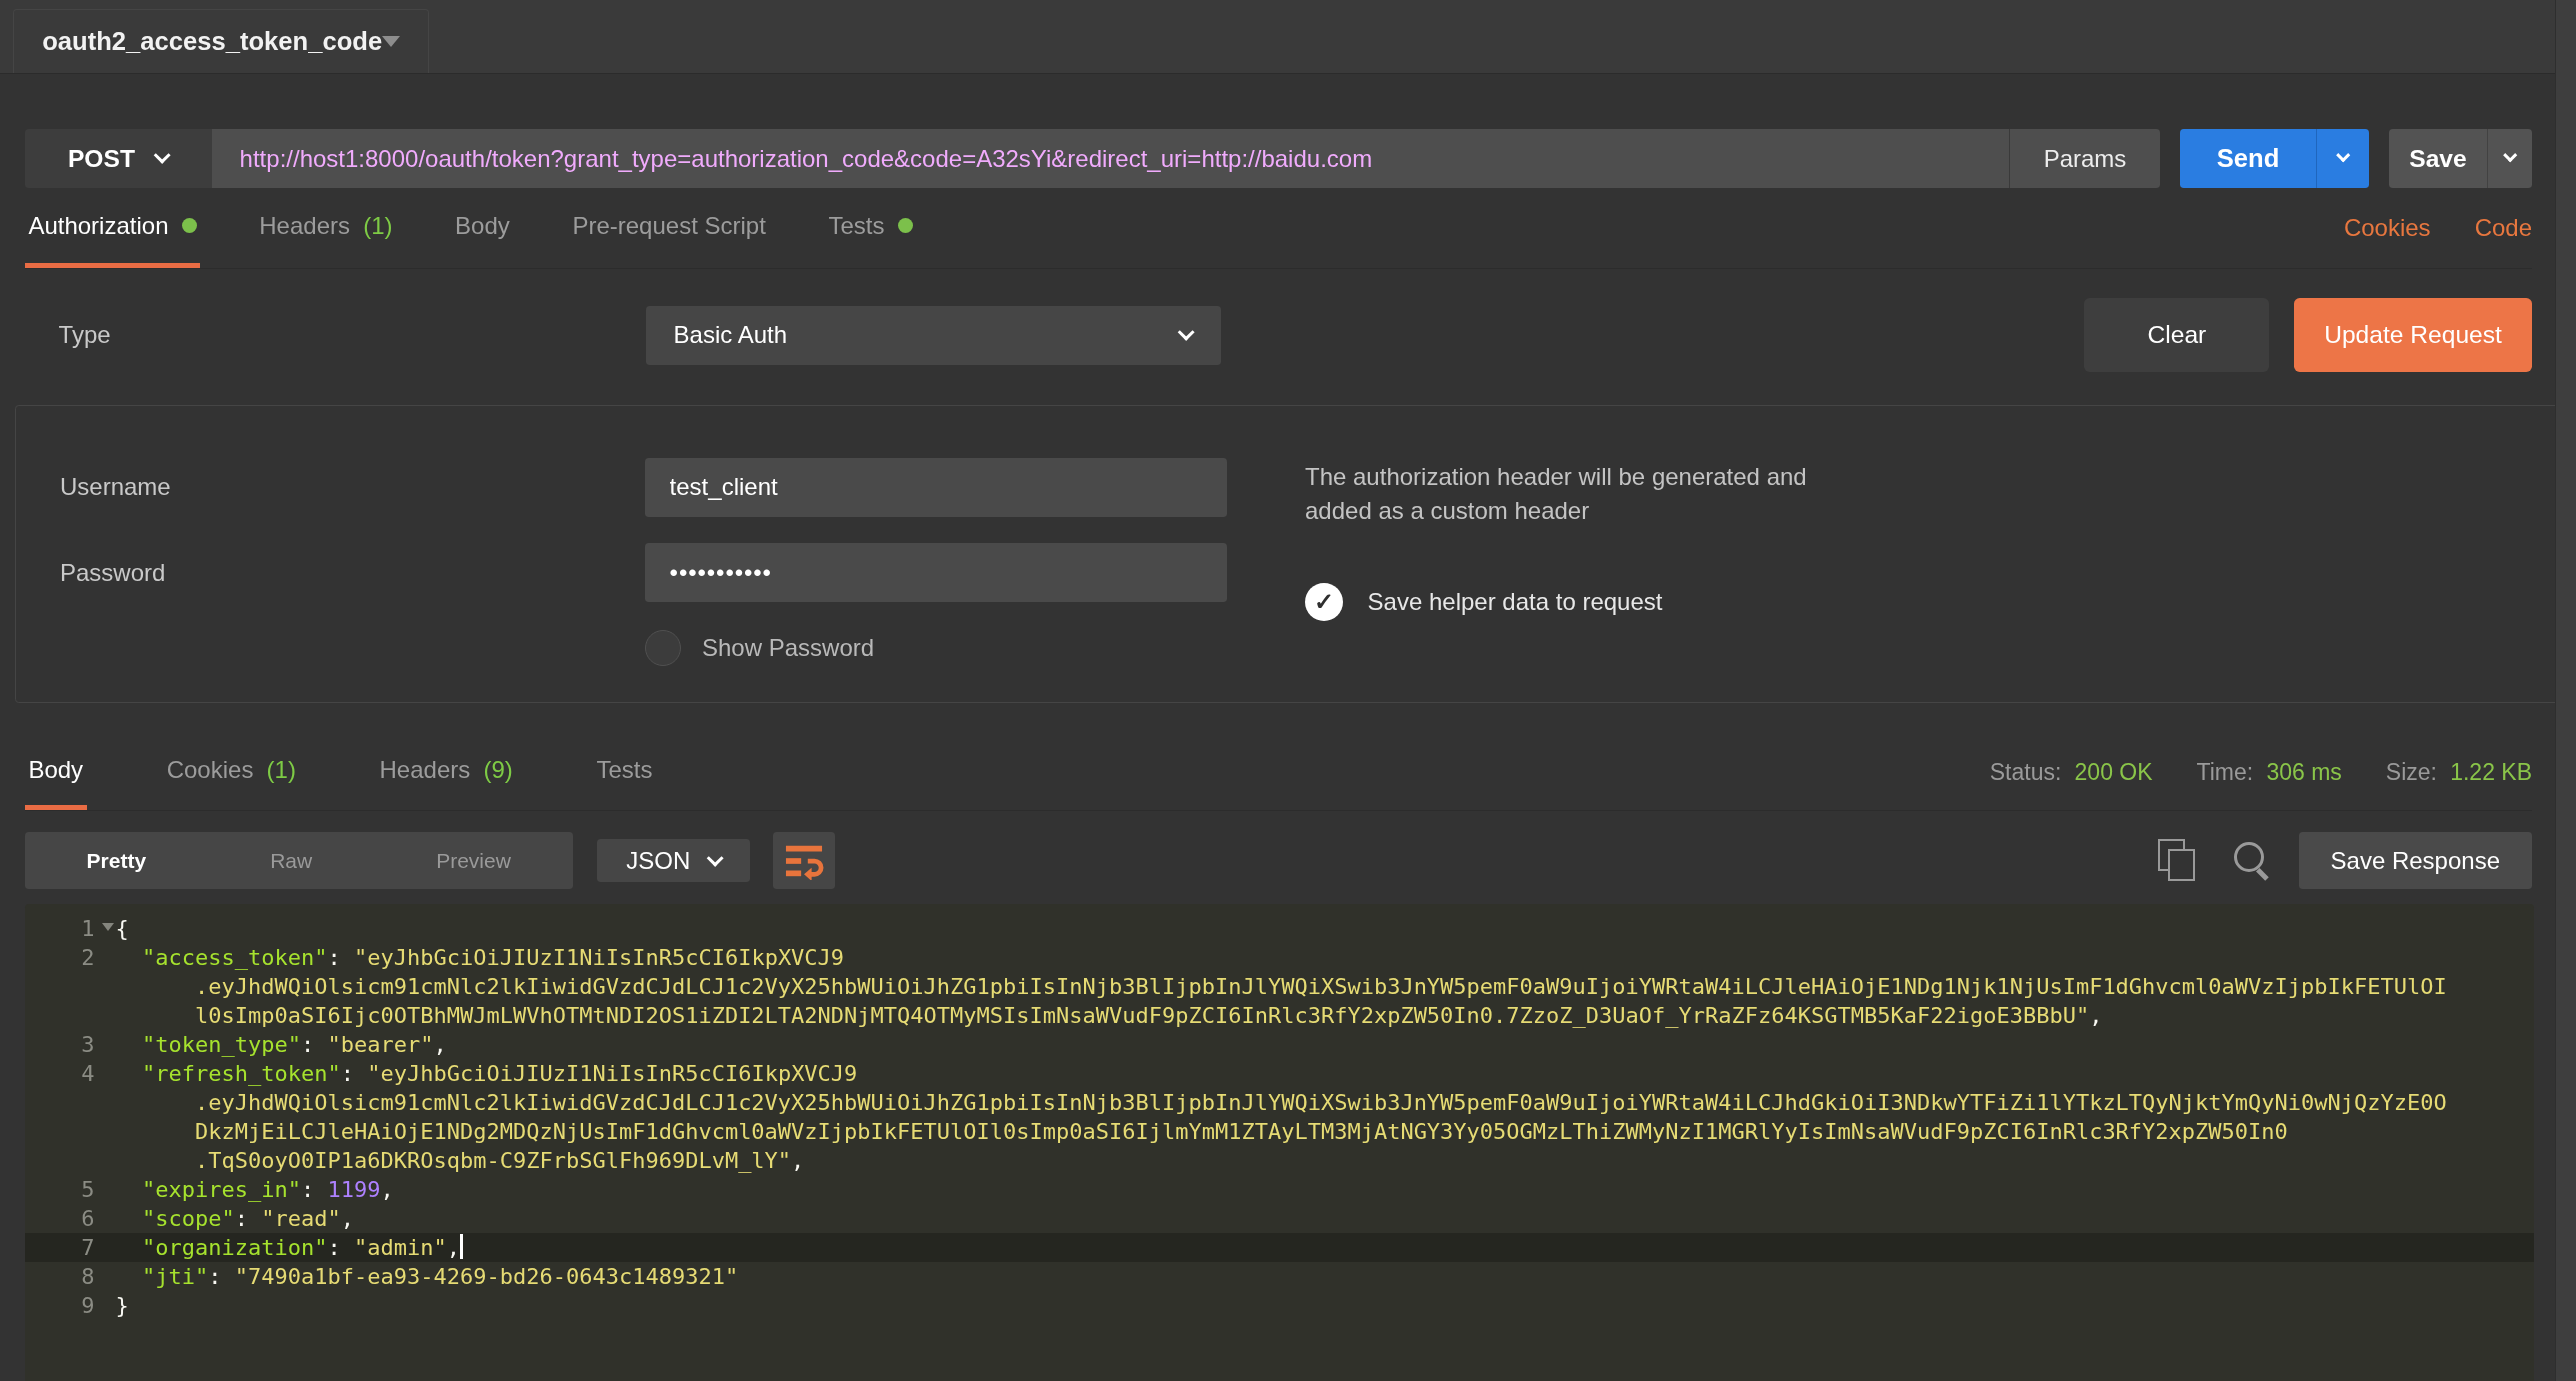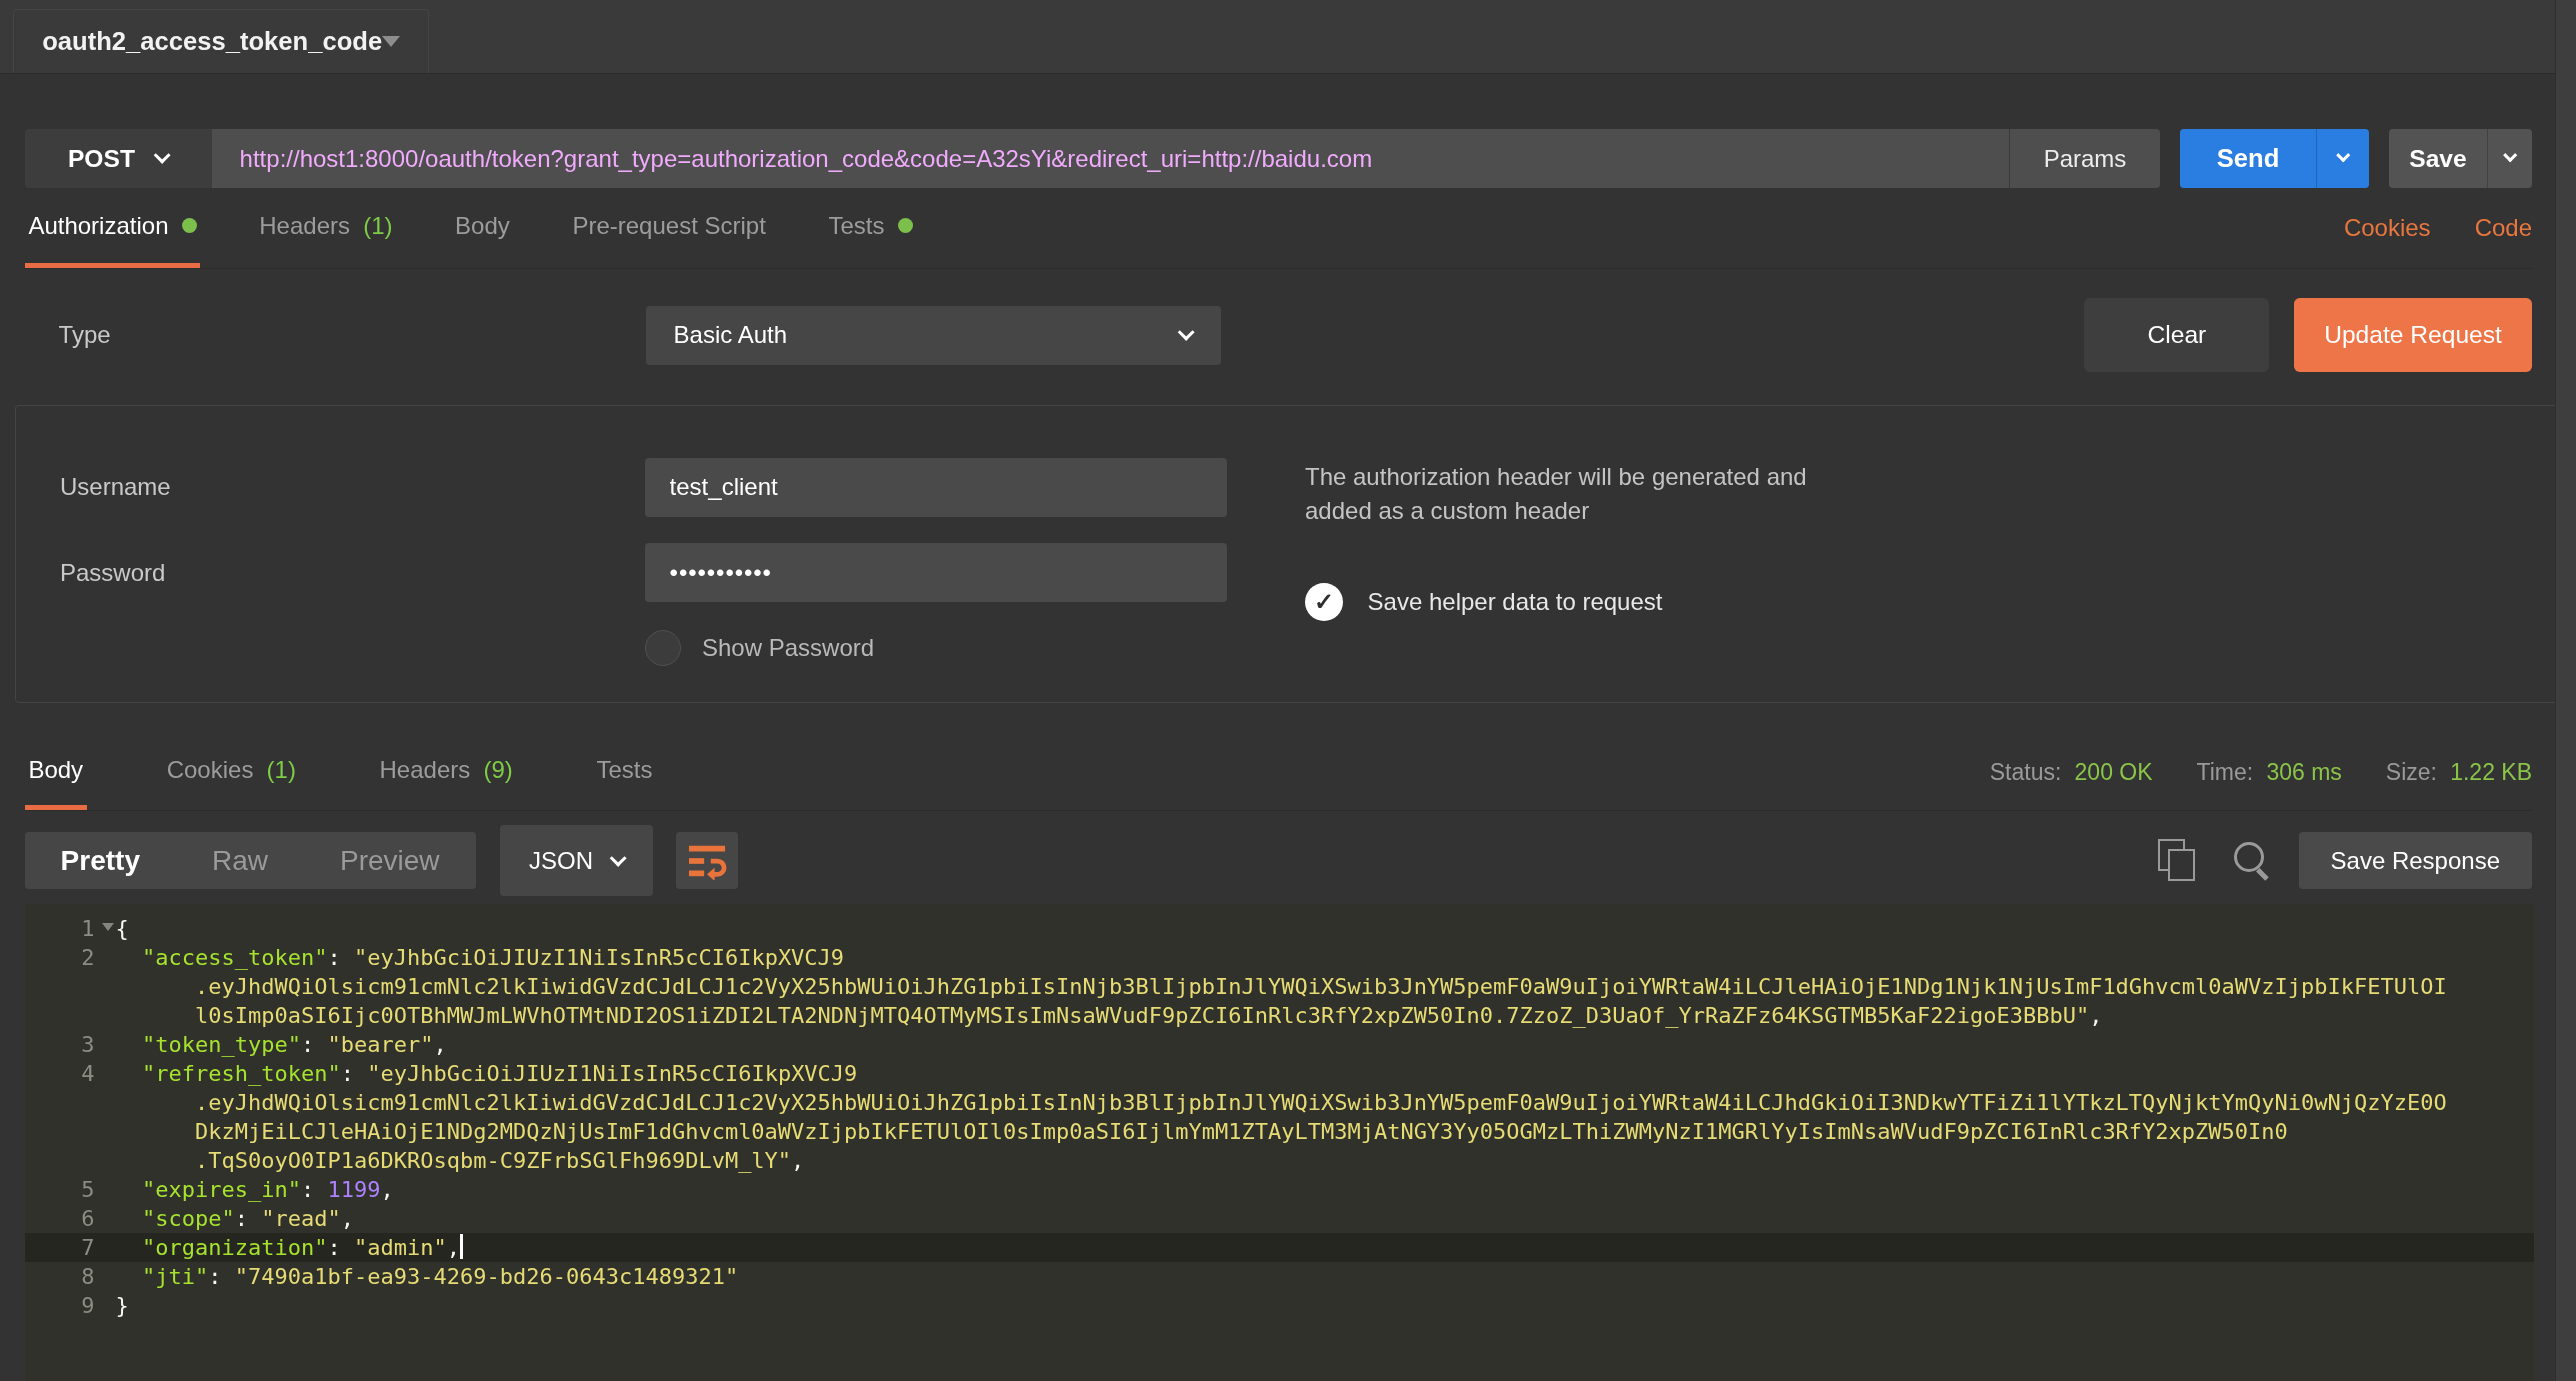--- a/index.html
+++ b/index.html
@@ -88,23 +88,23 @@
   .response { margin-top:32px; }
   .resp-tabs-row { display:flex; align-items:stretch; height:76px; margin:0 44px 0 24.6px;
     border-bottom:1.9px solid #2c2c2c; }
   .status-cluster { margin-left:auto; display:flex; align-items:center; }
   .meta { display:flex; gap:13.2px; margin-left:44px; font-size:23px; }
   .meta-label { color:#9a9a9a; }
   .meta-value { color:#8ac549; }
 
   .toolbar { display:flex; align-items:center; margin:21px 44px 0 24.6px; height:57px; }
   .view-group { display:flex; background:#464646; border-radius:3.8px; overflow:hidden; height:57px; }
-  .view-btn { padding:0 36px; display:flex; align-items:center; font-size:28px; color:#9a9a9a; cursor:pointer; }
+  .view-btn { padding:0 62px; display:flex; align-items:center; font-size:21px; color:#9a9a9a; cursor:pointer; }
   .view-btn.active { color:#fff; font-weight:bold; }
-  .format-select { margin-left:24.6px; width:153px; height:71px; background:#464646; border-radius:3.8px;
+  .format-select { margin-left:24.6px; width:153px; height:43px; background:#464646; border-radius:3.8px;
     display:flex; align-items:center; justify-content:center; gap:19px; font-size:24px; color:#fff; cursor:pointer; }
   .wrap-btn { margin-left:23px; width:62px; height:57px; background:#464646; border-radius:3.8px;
     display:flex; align-items:center; justify-content:center; cursor:pointer; }
   .right-tools { margin-left:auto; display:flex; align-items:center; }
   .copy-icon { position:relative; width:38px; height:44px; margin-right:36px; cursor:pointer; }
   .copy-icon::before { content:""; position:absolute; left:0; top:0; width:23px; height:28px;
     border:2.8px solid #9a9a9a; }
   .copy-icon::after { content:""; position:absolute; left:10.4px; top:10.4px; width:23px; height:28px;
     border:2.8px solid #9a9a9a; background:#333; }
   .search-icon { position:relative; width:42px; height:42px; margin-right:24.6px; cursor:pointer; }

